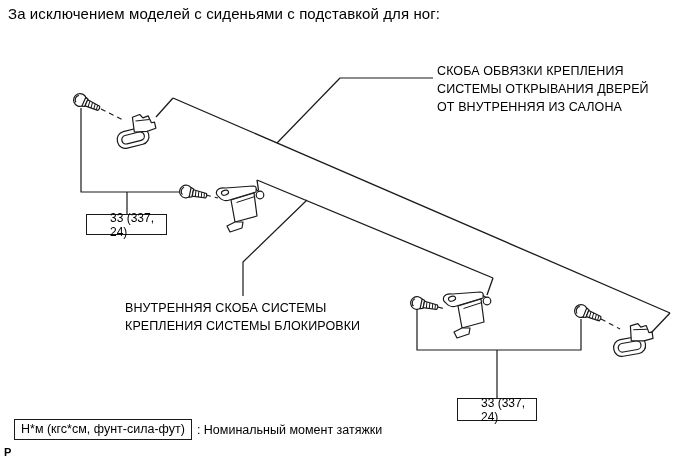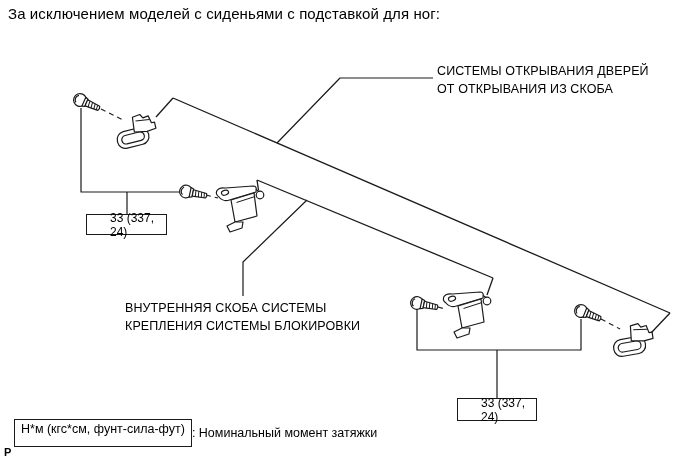--- a/index.html
+++ b/index.html
@@ -17,22 +17,22 @@
   .label-inner { left:125px; top:299px; }
   .torque-box {
     position:absolute; background:#fff;
     border:1.6px solid #1a1a1a;
     font-size:12px;
     display:flex; align-items:center; justify-content:center;padding-left:23px;
   }
   .torque-box-left  { left:86px;  top:214px; width:81px; height:21px; }
   .torque-box-right { left:457px; top:398px; width:80px; height:23px; }
   .footnote { position:absolute; left:14px; top:419px; font-size:12.5px; display:flex; align-items:center; white-space:nowrap; }
-  .unit-box { border:1.4px solid #1a1a1a; padding:2px 6px 10px 6px; background:#fff; }
-  .footnote-desc { }
+  .unit-box { border:1.4px solid #1a1a1a; padding:2px 6px 3px 6px; background:#fff; }
+  .footnote-desc { margin-left:5px; }
   .page-marker { position:absolute; left:4px; top:446px; font-size:11px; font-weight:bold; }
 </style>
 </head>
 <body>
 
 <div class="page">
 
   <div class="header-text">За исключением моделей с сиденьями с подставкой для ног:</div>
 
   <svg class="diagram-svg" width="691" height="465" viewBox="0 0 691 465">
@@ -94,22 +94,23 @@
     <use href="#bolt" transform="translate(417,303) rotate(12)"></use>
     <use href="#bolt" transform="translate(581,311) rotate(22)"></use>
 
     <use href="#bracket-outer" transform="translate(139,131) rotate(6)"></use>
     <use href="#bracket-inner" transform="translate(243,204)"></use>
     <use href="#bracket-inner" transform="translate(470,310)"></use>
     <use href="#bracket-outer" transform="translate(636,340) rotate(10)"></use>
   </svg>
 
   <div class="label label-outer">
+    <div>СКОБА ОБВЯЗКИ КРЕПЛЕНИЯ</div>
     <div>СИСТЕМЫ ОТКРЫВАНИЯ ДВЕРЕЙ</div>
-    <div>ОТ ОТКРЫВАНИЯ ИЗ СКОБА</div>
+    <div>ОТ ВНУТРЕННЯЯ ИЗ САЛОНА</div>
   </div>
 
   <div class="label label-inner">
     <div>ВНУТРЕННЯЯ СКОБА СИСТЕМЫ</div>
     <div>КРЕПЛЕНИЯ СИСТЕМЫ БЛОКИРОВКИ</div>
   </div>
 
   <div class="torque-box torque-box-left">33 (337, 24)</div>
 
   <div class="torque-box torque-box-right">33 (337, 24)</div>

